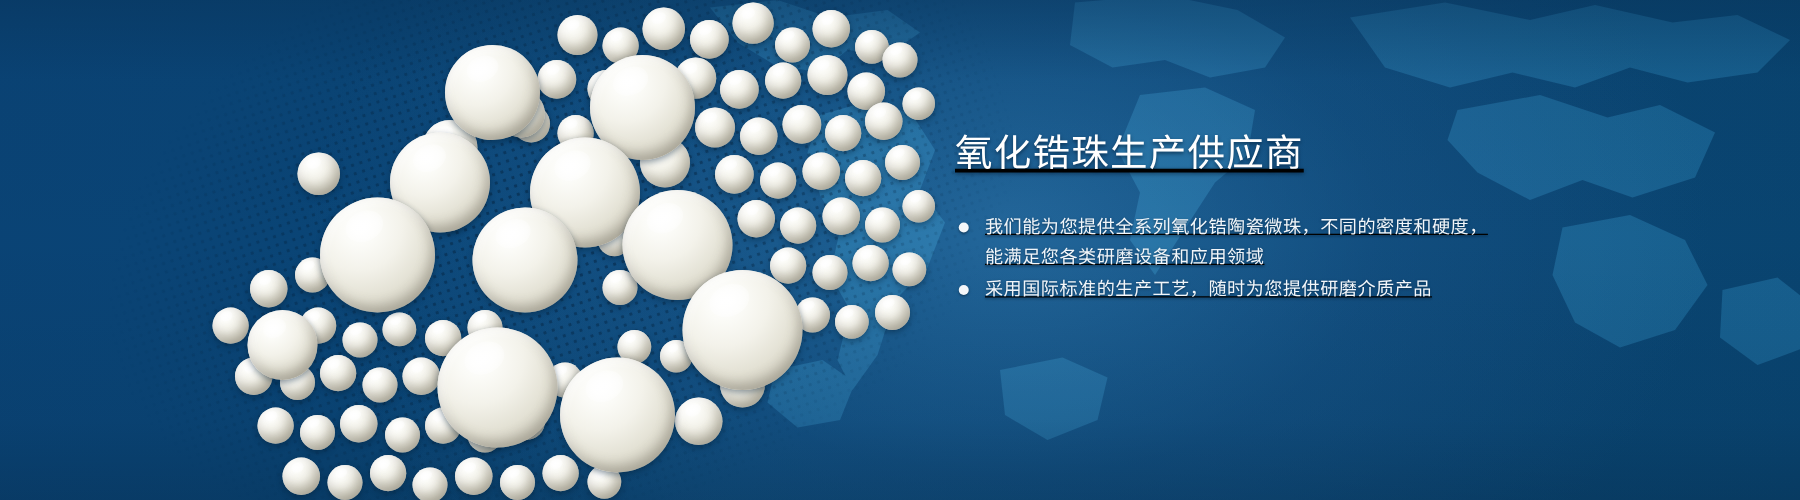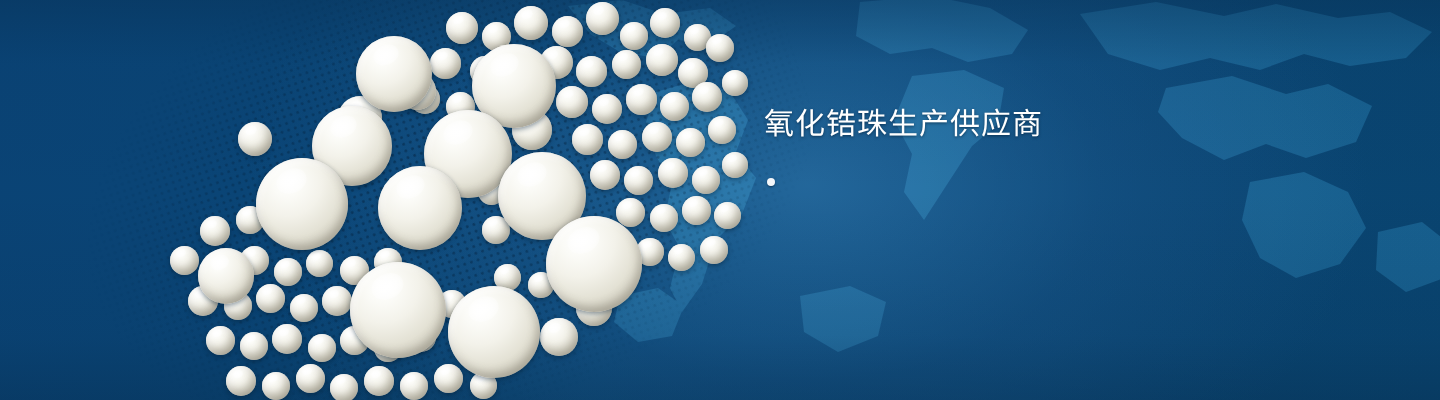--- a/index.html
+++ b/index.html
@@ -104,20 +104,21 @@
     background: radial-gradient(ellipse at 50% 50%,
       rgba(255,255,255,0.98) 0%, rgba(255,255,255,0.55) 55%, rgba(255,255,255,0) 100%);
     transform: rotate(-24deg);
   }
 
   
   .copy {
     position: absolute;
     left: 764px; top: 104px;
     width: 470px;
+    text-decoration: underline;
   }
   .headline {
     margin: 0;
     font-size: 30px;
     line-height: 40px;
     font-weight: 400;
     letter-spacing: 1px;
     color: #ffffff;
     text-shadow: 0 1px 3px rgba(3,28,50,0.65);
     white-space: nowrap;
@@ -287,17 +288,23 @@
     <span class="bead" style="left:448px;top:286px;width:92px;height:92px;"></span>
     <span class="bead" style="left:198px;top:248px;width:56px;height:56px;"></span>
   </div>
 
   <div class="copy">
     <h1 class="headline">氧化锆珠生产供应商</h1>
 
     <ul class="bullets">
       <li class="bullet">
         <span class="dot"></span>
+        <span>我们能为您提供全系列氧化锆陶瓷微珠，不同的密度和硬度，</span>
+        <span class="line2">能满足您各类研磨设备和应用领域</span>
+      </li>
+      <li class="bullet">
+        <span class="dot"></span>
+        <span>采用国际标准的生产工艺，随时为您提供研磨介质产品</span>
       </li>
     </ul>
   </div>
 
 </div>
 
 </body></html>

